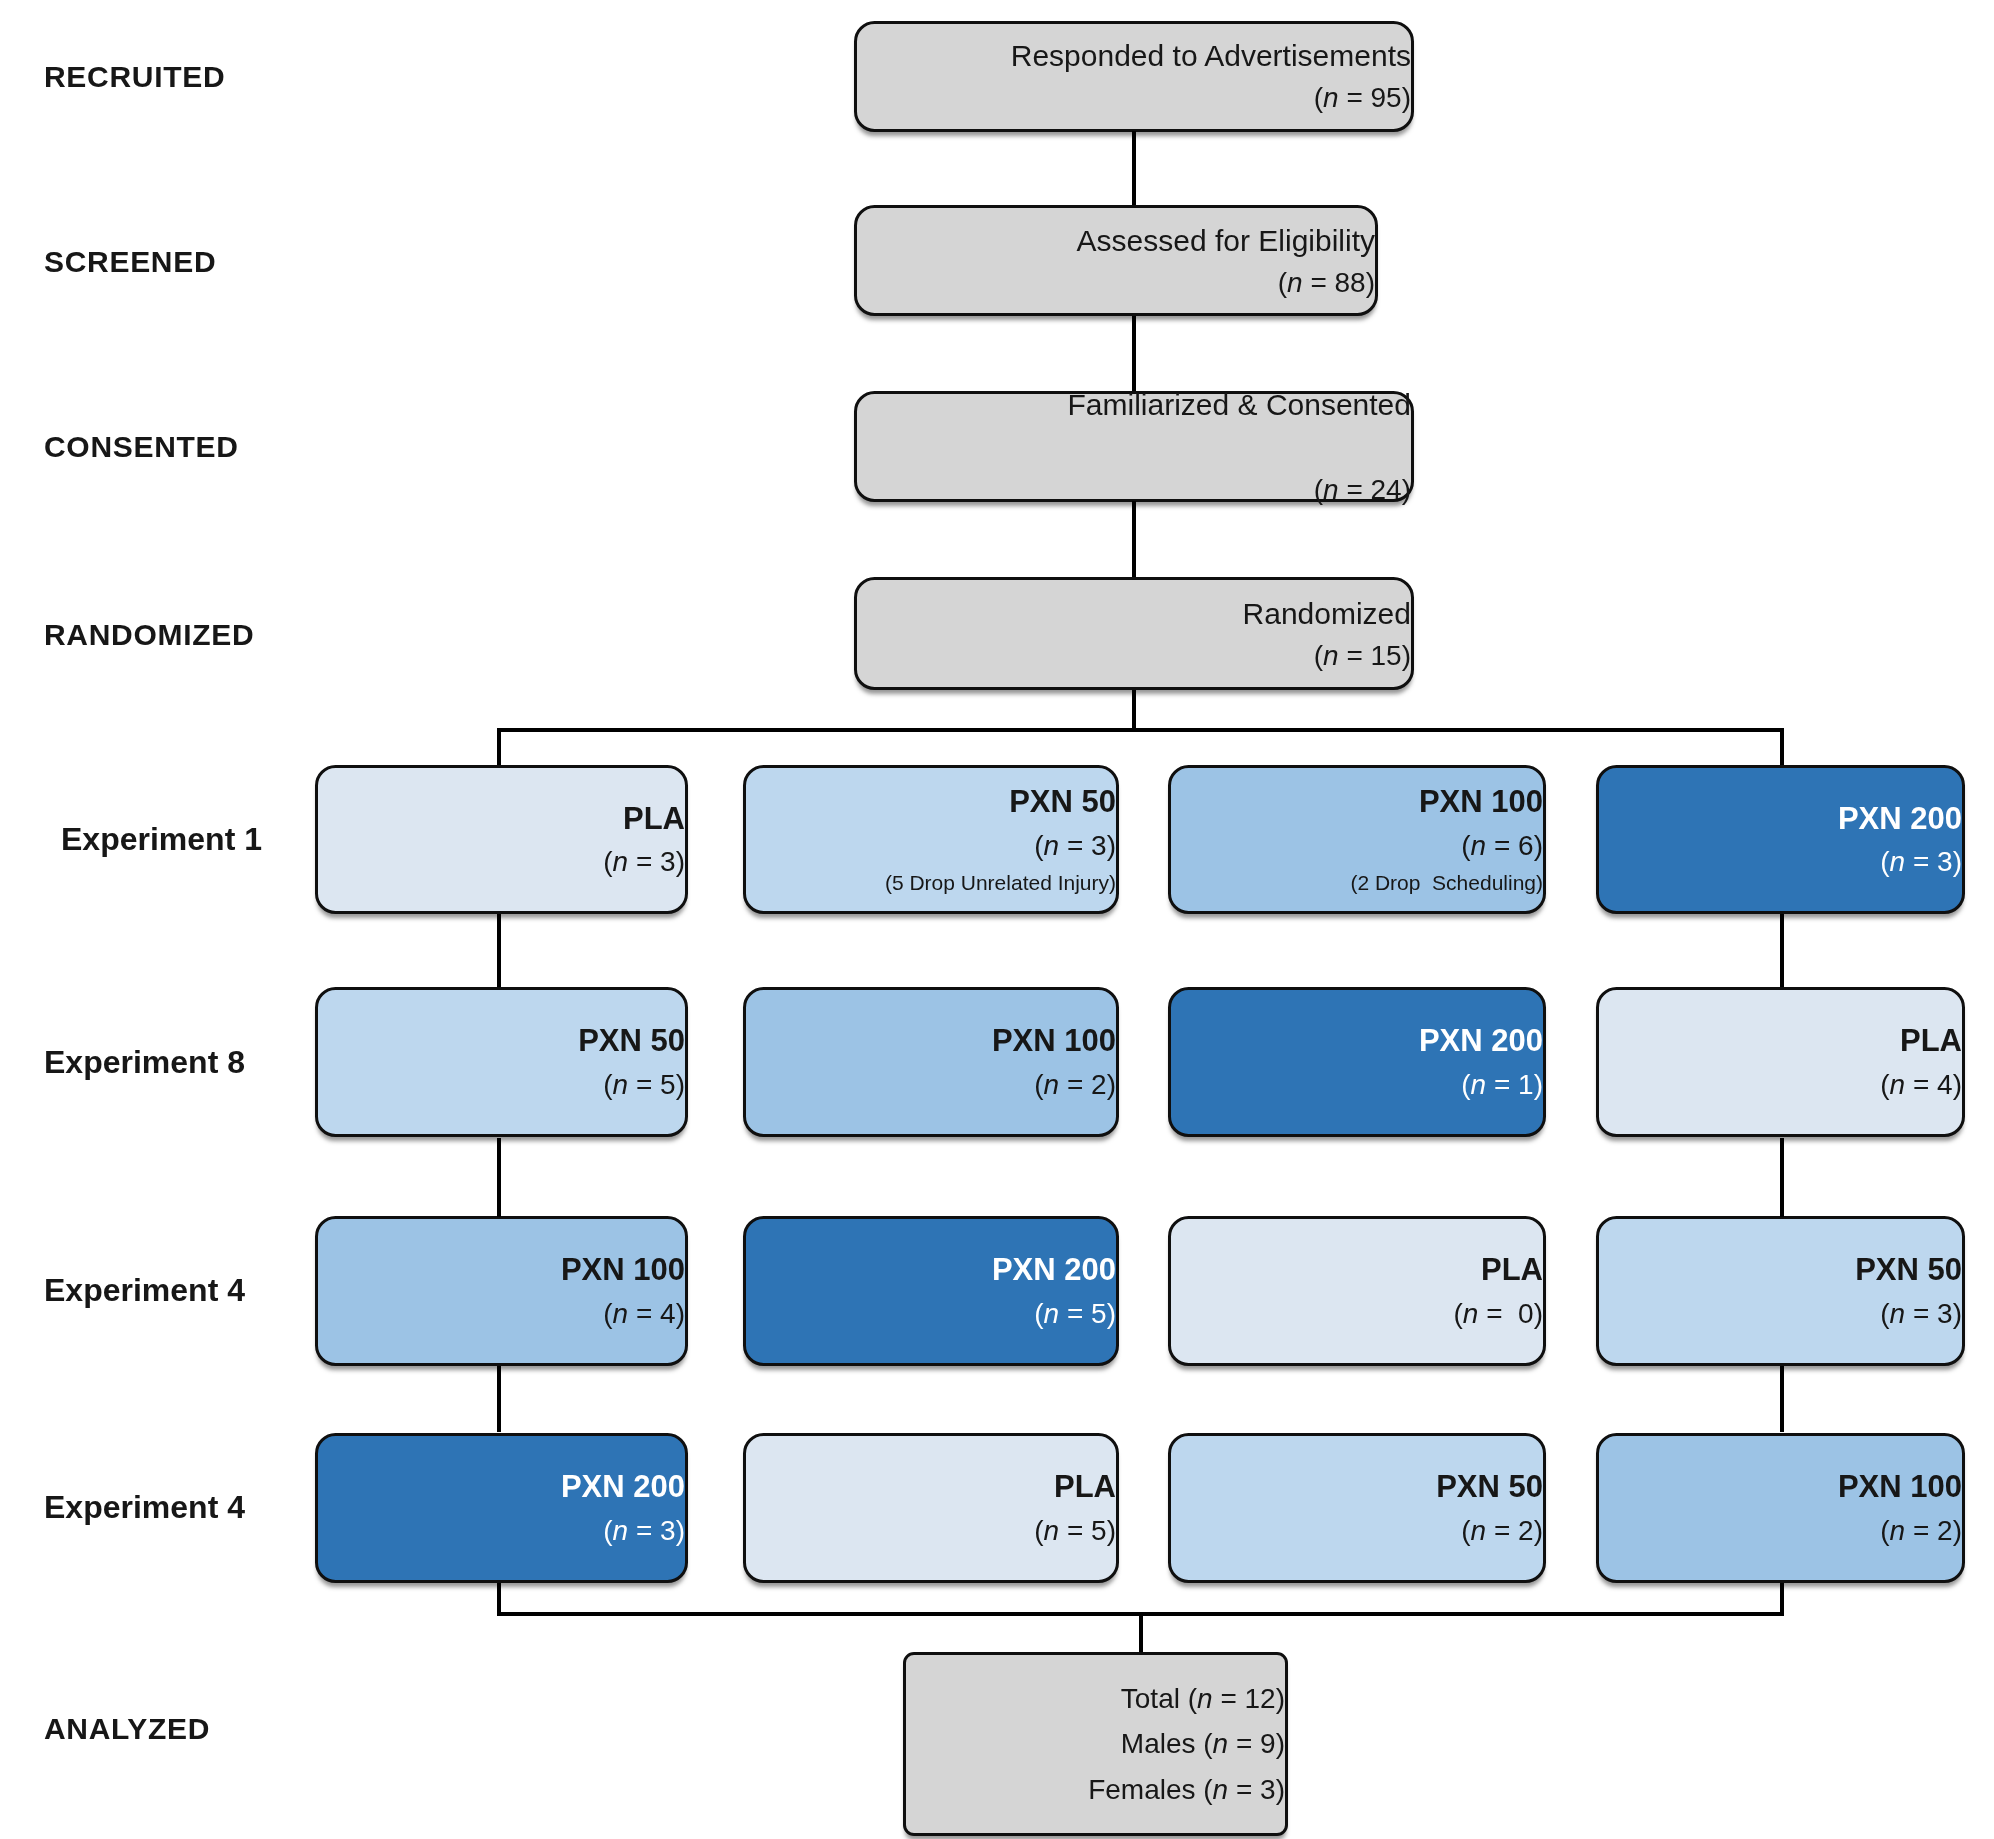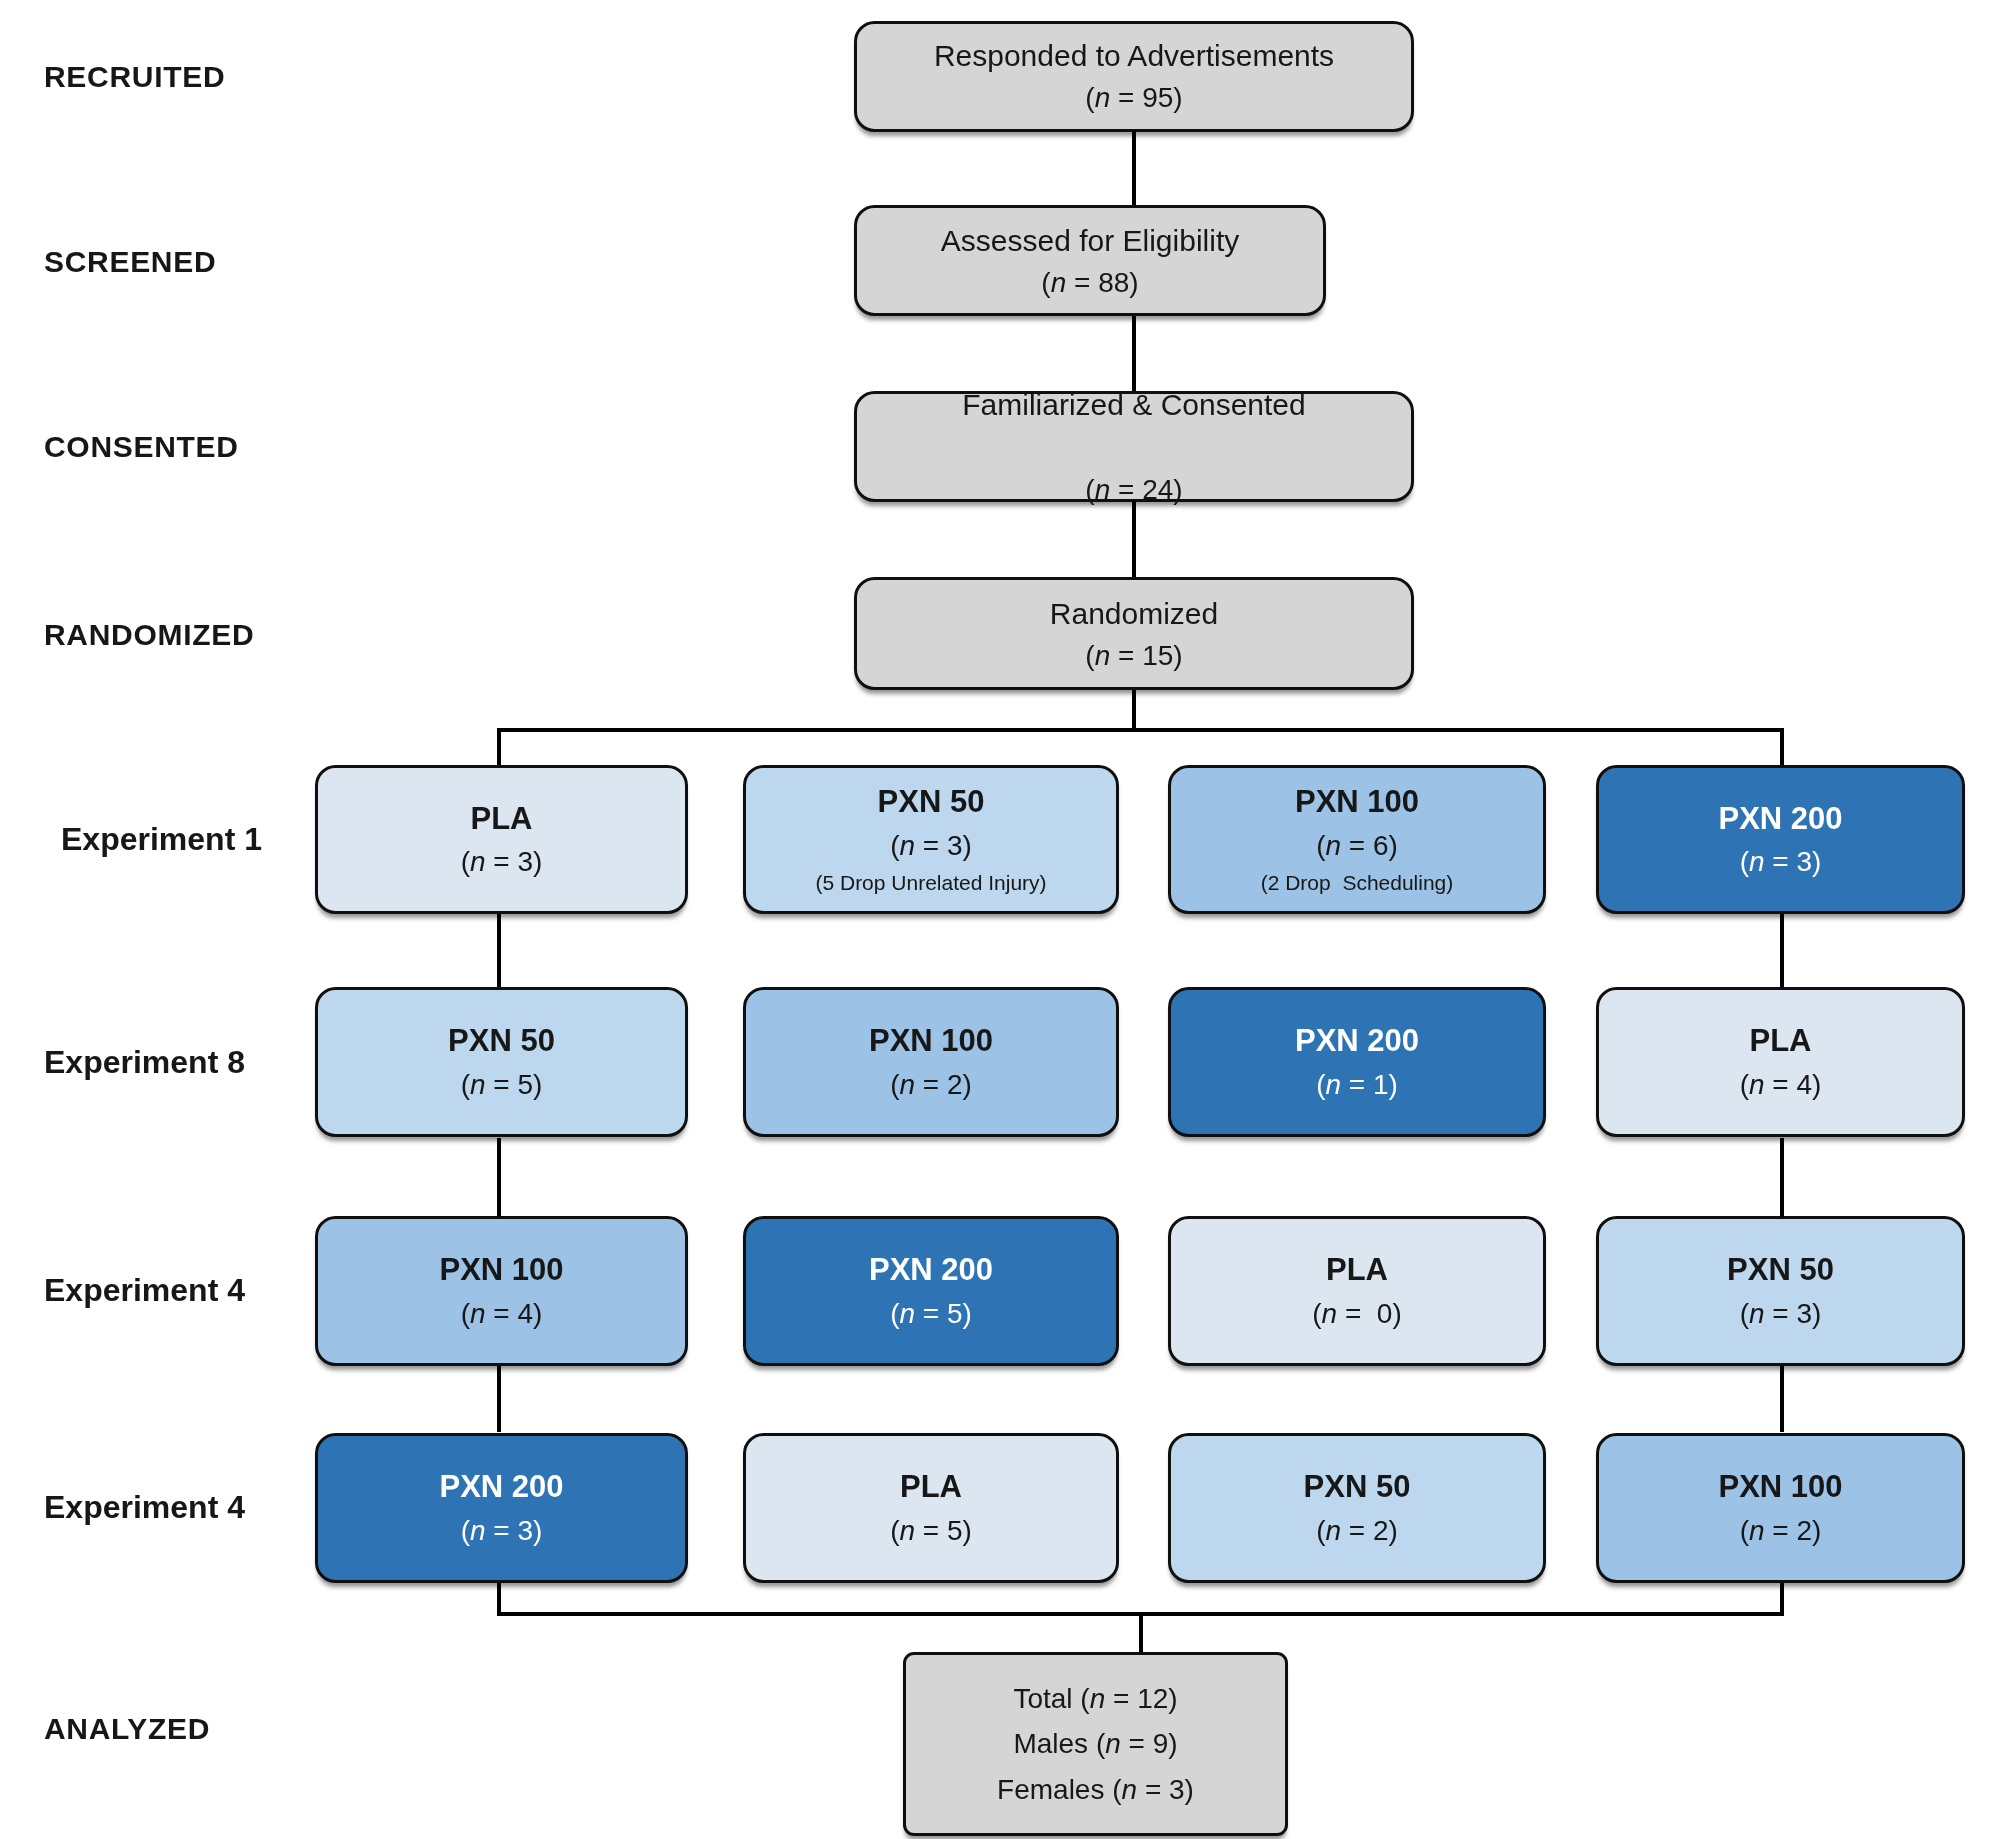--- a/index.html
+++ b/index.html
@@ -34,21 +34,21 @@
     white-space:nowrap;
   }
   .row-label.exp{font-size:32px;letter-spacing:0;}
   
   .box{
     position:absolute;
     border:3.4px solid var(--border);
     border-radius:20.5px;
     display:flex;
     flex-direction:column;
-    align-items:center;
+    align-items:flex-end;
     justify-content:center;
     text-align:center;
     box-shadow:0 6.1px 4.1px -2.7px rgba(95,95,95,.65);
     background:#eee;
   }
   .box.stage, .box.analyzed{background:var(--stage_fill);}
   .box.pla{background:var(--pla_fill);}
   .box.pxn50{background:var(--pxn50_fill);}
   .box.pxn100{background:var(--pxn100_fill);}
   .box.pxn200{background:var(--pxn200_fill);color:var(--text_light);}
@@ -74,21 +74,21 @@
   <div class="row-label exp" style="top:821px;margin-left:17px;">Experiment 1</div>
   <div class="row-label exp" style="top:1044px;">Experiment 8</div>
   <div class="row-label exp" style="top:1272px;">Experiment 4</div>
   <div class="row-label exp" style="top:1489px;">Experiment 4</div>
   <div class="row-label" style="top:1712px;">ANALYZED</div>
 
   <div class="box stage" style="left:854px;top:20.5px;width:560px;height:111px;">
     <div class="title">Responded to Advertisements</div>
     <div class="count">(<i>n</i> = 95)</div>
   </div>
-  <div class="box stage" style="left:854px;top:205px;width:472px;height:111px;">
+  <div class="box stage" style="left:854px;top:205px;width:524px;height:111px;">
     <div class="title">Assessed for Eligibility</div>
     <div class="count">(<i>n</i> = 88)</div>
   </div>
   <div class="box stage" style="left:854px;top:391px;width:560px;height:111px;gap:43px;">
     <div class="title">Familiarized &amp; Consented</div>
     <div class="count">(<i>n</i> = 24)</div>
   </div>
   <div class="box stage" style="left:854px;top:577px;width:560px;height:113px;">
     <div class="title">Randomized</div>
     <div class="count">(<i>n</i> = 15)</div>

